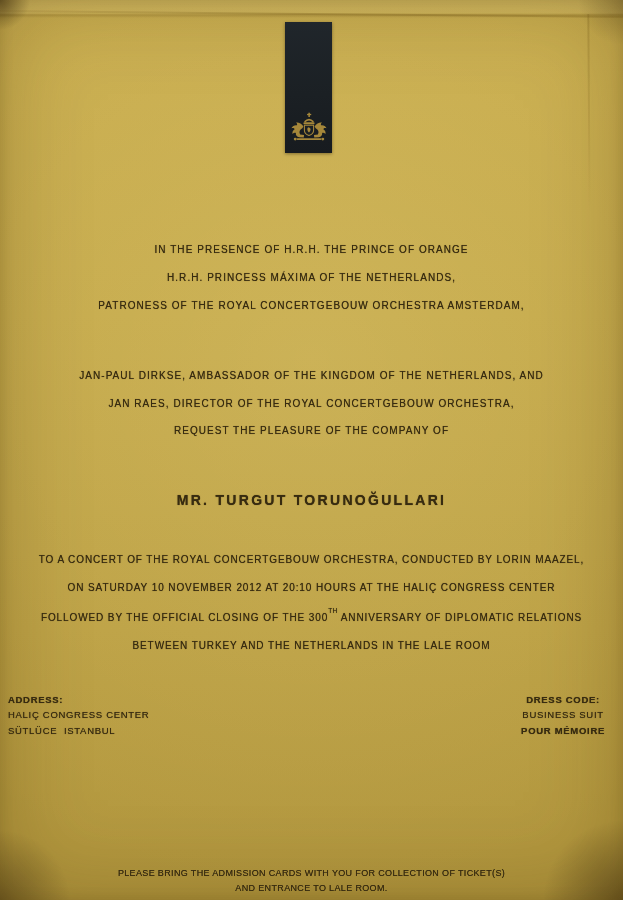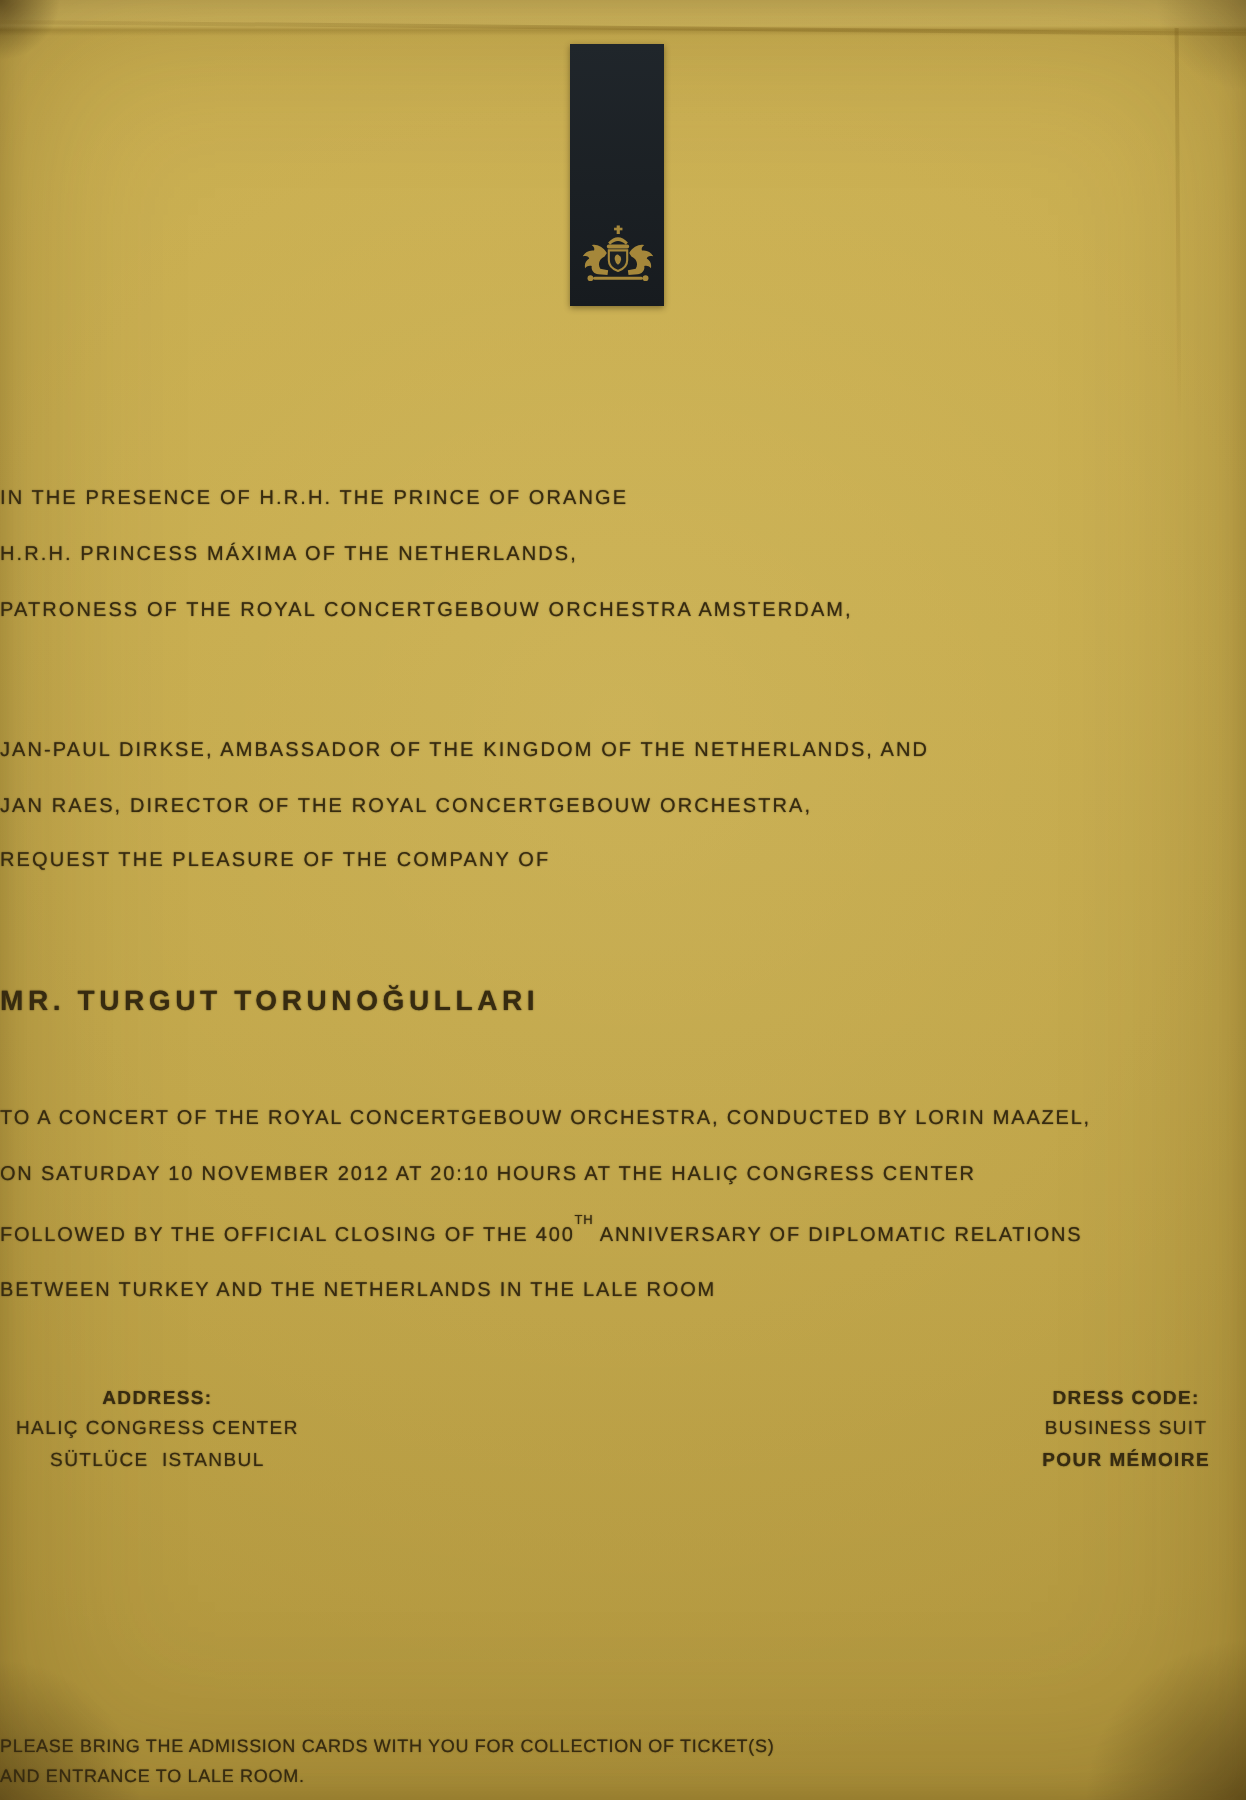--- a/index.html
+++ b/index.html
@@ -54,20 +54,21 @@
   .crest {
     position: absolute;
     left: 50%; bottom: 9px;
     width: 42px; height: 33px;
     transform: translateX(-50%);
   }
   
   .block {
     position: absolute;
     left: 0; width: 623px;
+    text-align: center;
   }
   .line { white-space: pre; }
   .body-line {
     font-size: 10px;
     letter-spacing: 1.05px;
     text-shadow: 0 0 0.7px rgba(55,43,16,0.85);
   }
   #presence { top: 236px; }
   #presence .line { line-height: 28px; }
   #hosts { top: 362px; }
@@ -91,21 +92,21 @@
   .side-block {
     position: absolute;
     top: 692px;
   }
   .side-block .line {
     line-height: 15.3px;
     font-size: 9.5px;
     letter-spacing: 0.7px;
     text-shadow: 0 0 0.7px rgba(55,43,16,0.85);
   }
-  #address { left: 8px; text-align: center; }
+  #address { left: 8px; text-align: left; }
   #dress-code { right: 18px; text-align: center; }
   .strong { font-weight: 700; }
   #collection { top: 798px; }
   #collection .line {
     line-height: 30.5px;
     font-size: 9.5px;
     font-weight: 700;
     letter-spacing: 0.4px;
     text-shadow: 0 0 0.7px rgba(50,38,12,0.9);
   }
@@ -168,21 +169,21 @@
     <div class="line body-line">REQUEST THE PLEASURE OF THE COMPANY OF</div>
   </div>
 
   <div id="invitee" class="block">
     <div class="line">MR. TURGUT TORUNOĞULLARI</div>
   </div>
 
   <div id="event" class="block">
     <div class="line body-line">TO A CONCERT OF THE ROYAL CONCERTGEBOUW ORCHESTRA, CONDUCTED BY LORIN MAAZEL,</div>
     <div class="line body-line">ON SATURDAY 10 NOVEMBER 2012 AT 20:10 HOURS AT THE HALIÇ CONGRESS CENTER</div>
-    <div class="line body-line"><span>FOLLOWED BY THE OFFICIAL CLOSING OF THE 400</span><sup class="ordinal">TH</sup><span> ANNIVERSARY OF DIPLOMATIC RELATIONS</span></div>
+    <div class="line body-line"><span>FOLLOWED BY THE OFFICIAL CLOSING OF THE 300</span><sup class="ordinal">TH</sup><span> ANNIVERSARY OF DIPLOMATIC RELATIONS</span></div>
     <div class="line body-line">BETWEEN TURKEY AND THE NETHERLANDS IN THE LALE ROOM</div>
   </div>
 
   <div id="address" class="side-block">
     <div class="line strong">ADDRESS:</div>
     <div class="line">HALIÇ CONGRESS CENTER</div>
     <div class="line">SÜTLÜCE  ISTANBUL</div>
   </div>
 
   <div id="dress-code" class="side-block">

